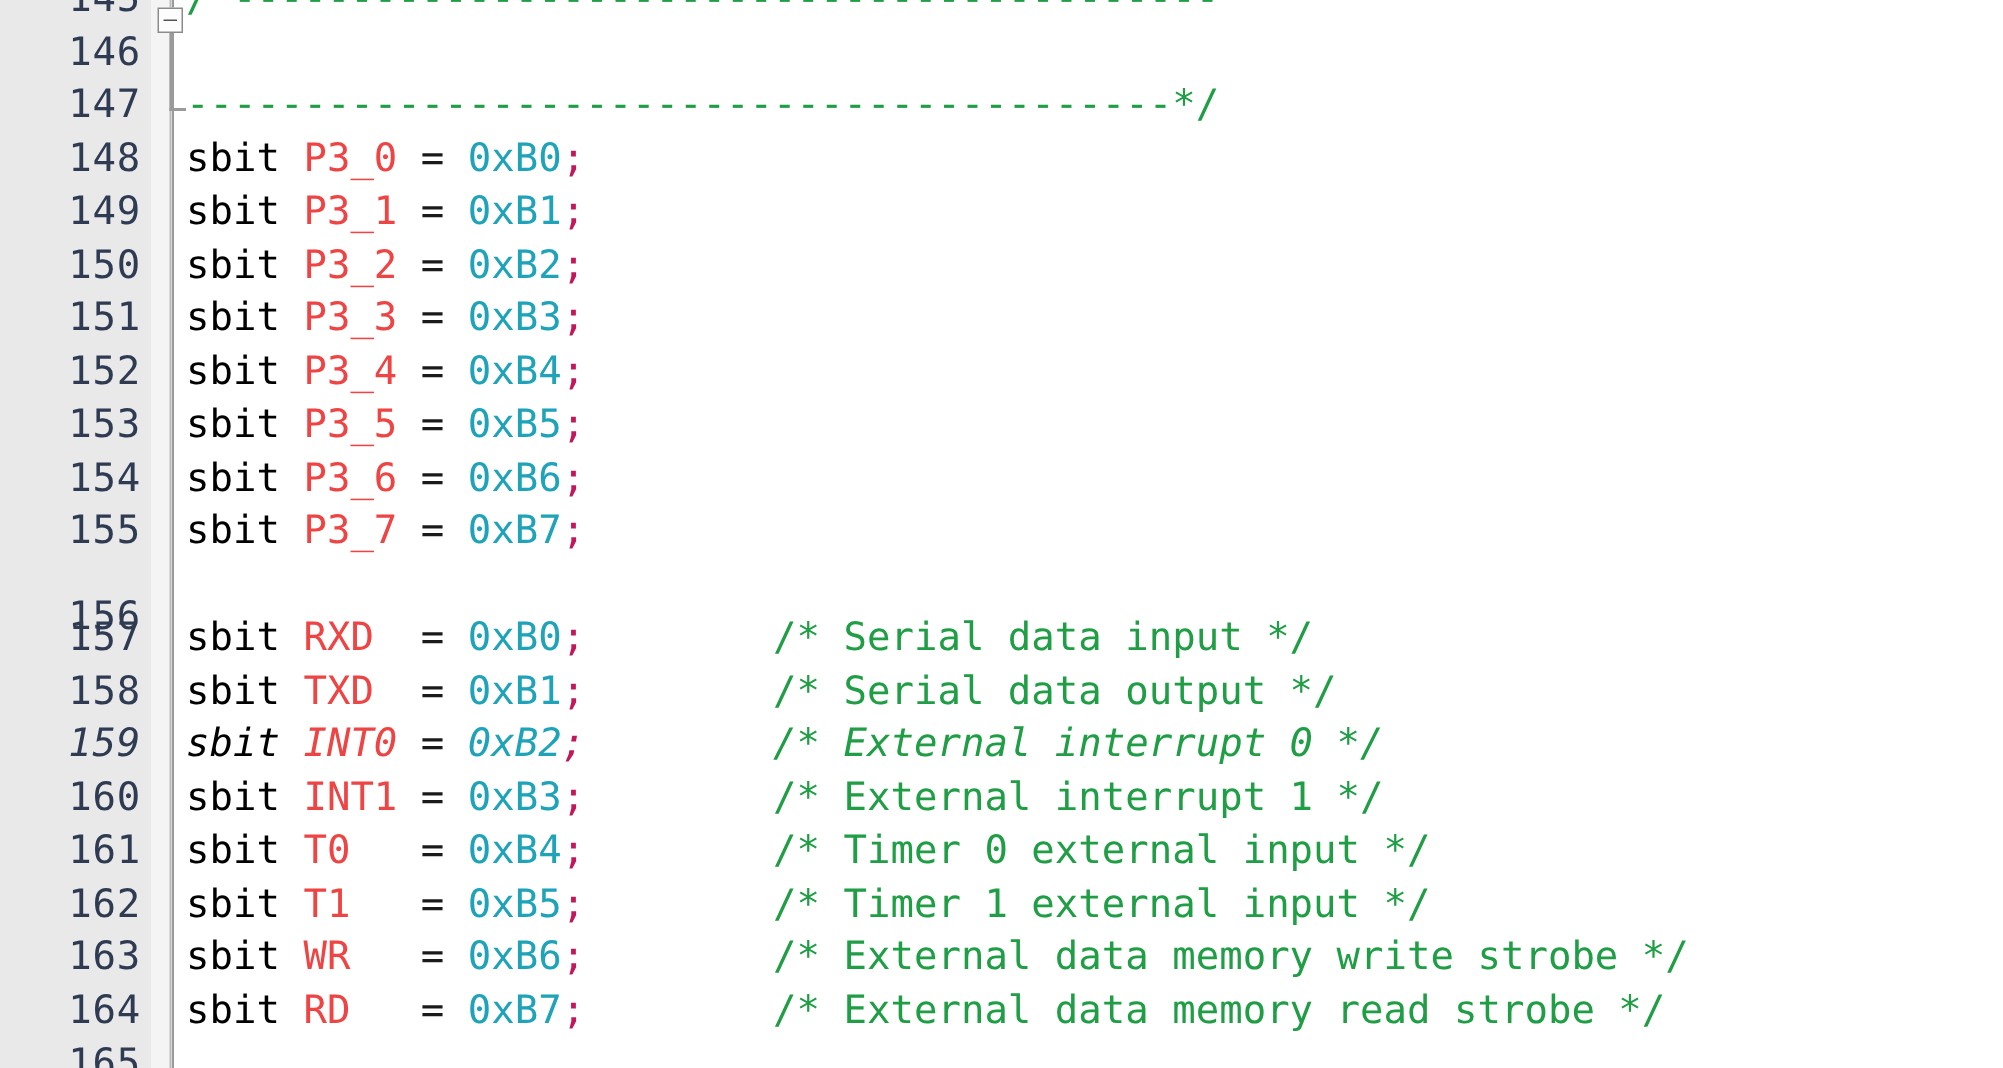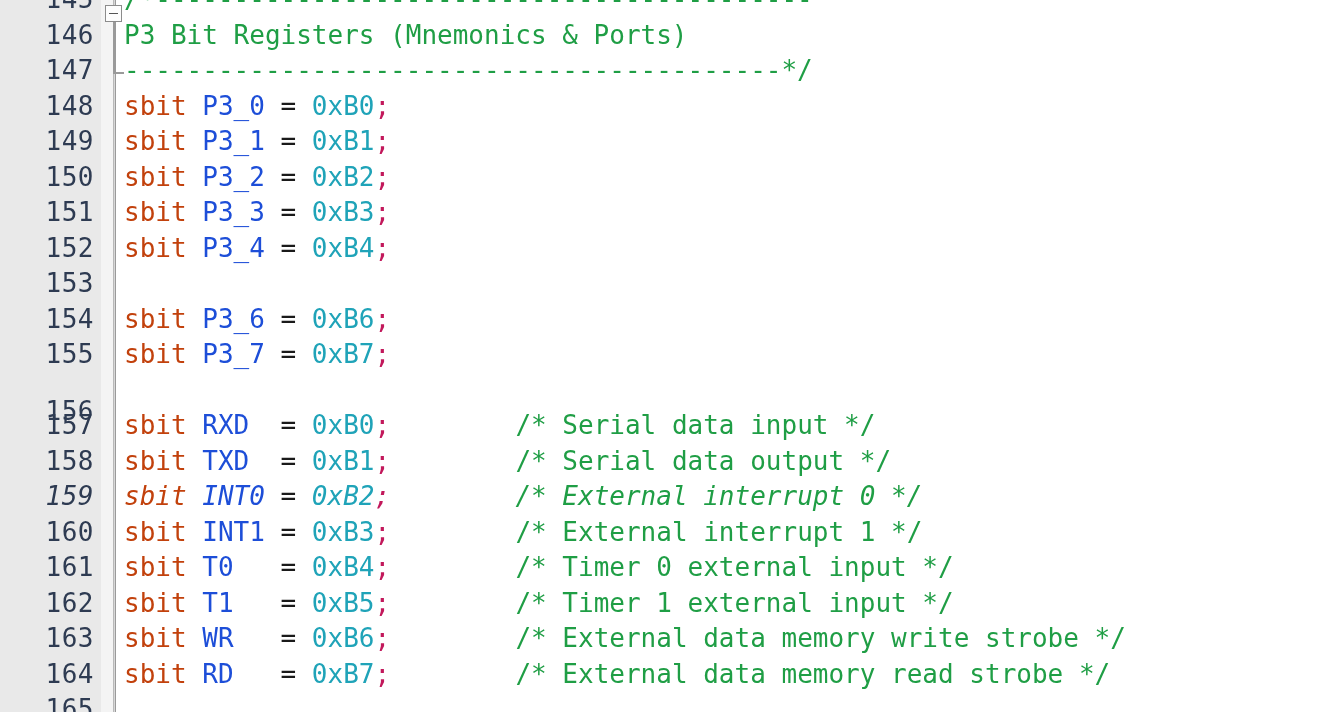--- a/index.html
+++ b/index.html
@@ -82,22 +82,22 @@
     position: absolute;
     left: 124px;
     top: 0;
     font-size: 26px;
     color: #1a1a1a;
     font-family: "DejaVu Sans Mono", "Liberation Mono", monospace;
     white-space: pre;
   }
 
   
-  .tok-kw      { color: #c2410c; }   
-  .tok-id      { color: #1d4ed8; }   
+  .tok-kw      { color: #000000; }   
+  .tok-id      { color: #ef4444; }   
   .tok-op      { color: #1a1a1a; }   
   .tok-num     { color: #1fa3b8; text-align: right; }   
   .tok-punc    { color: #c2185b; }   
   .tok-comment { color: #1f9e45; }   
 
   
   .fold-box {
     position: absolute;
     left: 105px;
     top: 5px;
@@ -144,28 +144,28 @@
   <div class="gutter-bg"></div>
   <div class="gutter-sep-strip"></div>
   <div class="margin-line"></div>
 
   <div class="fold-box"></div>
   <div class="fold-stem"></div>
   <div class="fold-foot"></div>
 
   <div class="rows" id="rows">
       <div class="row" style="top: -18px; position: absolute; left: 0px; width: 1335px;"><div class="lineno">145</div><div class="code"><span class="tok-comment">/*------------------------------------------</span></div></div>
-      <div class="row" style="top: 17.5px; position: absolute; left: 0px; width: 1313px;"><div class="lineno">146</div><div class="code"><span class="tok-comment">P3 Bit Registers (Mnemonics &amp; Ports)</span></div></div>
+      <div class="row" style="top: 17.5px; position: absolute; left: 0px; width: 1313px;"><div class="lineno">146</div></div>
       <div class="row" style="top: 53px; position: absolute; left: 0px; width: 1335px;"><div class="lineno">147</div><div class="code"><span class="tok-comment">------------------------------------------*/</span></div></div>
       <div class="row" style="top: 88.5px; position: absolute; left: 0px; width: 1335px;"><div class="lineno">148</div><div class="code"><span class="tok-kw">sbit</span><span class="tok-id"> P3_0 </span><span class="tok-op">= </span><span class="tok-num">0xB0</span><span class="tok-punc">;</span></div></div>
       <div class="row" style="top: 124px; position: absolute; left: 0px; width: 1335px;"><div class="lineno">149</div><div class="code"><span class="tok-kw">sbit</span><span class="tok-id"> P3_1 </span><span class="tok-op">= </span><span class="tok-num">0xB1</span><span class="tok-punc">;</span></div></div>
       <div class="row" style="top: 159.5px; position: absolute; left: 0px; width: 1335px;"><div class="lineno">150</div><div class="code"><span class="tok-kw">sbit</span><span class="tok-id"> P3_2 </span><span class="tok-op">= </span><span class="tok-num">0xB2</span><span class="tok-punc">;</span></div></div>
       <div class="row" style="top: 195px; position: absolute; left: 0px; width: 1335px;"><div class="lineno">151</div><div class="code"><span class="tok-kw">sbit</span><span class="tok-id"> P3_3 </span><span class="tok-op">= </span><span class="tok-num">0xB3</span><span class="tok-punc">;</span></div></div>
       <div class="row" style="top: 230.5px; position: absolute; left: 0px; width: 1171px; padding-left: 32px;"><div class="lineno">152</div><div class="code"><span class="tok-kw">sbit</span><span class="tok-id"> P3_4 </span><span class="tok-op">= </span><span class="tok-num">0xB4</span><span class="tok-punc">;</span></div></div>
-      <div class="row" style="top: 266px; position: absolute; left: 0px; width: 1335px;"><div class="lineno">153</div></div>
+      <div class="row" style="top: 266px; position: absolute; left: 0px; width: 1335px;"><div class="lineno">153</div><div class="code"><span class="tok-kw">sbit</span><span class="tok-id"> P3_5 </span><span class="tok-op">= </span><span class="tok-num">0xB5</span><span class="tok-punc">;</span></div></div>
       <div class="row" style="top: 301.5px; position: absolute; left: 0px; width: 1107px;"><div class="lineno">154</div><div class="code"><span class="tok-kw">sbit</span><span class="tok-id"> P3_6 </span><span class="tok-op">= </span><span class="tok-num">0xB6</span><span class="tok-punc">;</span></div></div>
       <div class="row" style="top: 337px; position: absolute; left: 0px; width: 1335px;"><div class="lineno">155</div><div class="code"><span class="tok-kw">sbit</span><span class="tok-id"> P3_7 </span><span class="tok-op">= </span><span class="tok-num">0xB7</span><span class="tok-punc">;</span></div></div>
       <div class="row" style="top: 394px; position: absolute; left: 0px; width: 1130px;"><div class="lineno">156</div><div class="code"></div></div>
       <div class="row" style="top: 408px; position: absolute; left: 0px; width: 1335px;"><div class="lineno">157</div><div class="code"><span class="tok-kw">sbit</span><span class="tok-id"> RXD  </span><span class="tok-op">= </span><span class="tok-num">0xB0</span><span class="tok-punc">;</span><span class="">        </span><span class="tok-comment">/* Serial data input */</span></div></div>
       <div class="row" style="top: 443.5px; position: absolute; left: 0px; width: 1335px;"><div class="lineno">158</div><div class="code"><span class="tok-kw">sbit</span><span class="tok-id"> TXD  </span><span class="tok-op">= </span><span class="tok-num">0xB1</span><span class="tok-punc">;</span><span class="">        </span><span class="tok-comment">/* Serial data output */</span></div></div>
       <div class="row" style="top: 479px; position: absolute; left: 0px; width: 1335px; font-style: italic;"><div class="lineno">159</div><div class="code"><span class="tok-kw">sbit</span><span class="tok-id"> INT0 </span><span class="tok-op">= </span><span class="tok-num">0xB2</span><span class="tok-punc">;</span><span class="">        </span><span class="tok-comment">/* External interrupt 0 */</span></div></div>
       <div class="row" style="top: 514.5px; position: absolute; left: 0px; width: 1335px;"><div class="lineno">160</div><div class="code"><span class="tok-kw">sbit</span><span class="tok-id"> INT1 </span><span class="tok-op">= </span><span class="tok-num">0xB3</span><span class="tok-punc">;</span><span class="">        </span><span class="tok-comment">/* External interrupt 1 */</span></div></div>
       <div class="row" style="top: 550px; position: absolute; left: 0px; width: 1335px;"><div class="lineno">161</div><div class="code"><span class="tok-kw">sbit</span><span class="tok-id"> T0   </span><span class="tok-op">= </span><span class="tok-num">0xB4</span><span class="tok-punc">;</span><span class="">        </span><span class="tok-comment">/* Timer 0 external input */</span></div></div>
       <div class="row" style="top: 585.5px; position: absolute; left: 0px; width: 1335px;"><div class="lineno">162</div><div class="code"><span class="tok-kw">sbit</span><span class="tok-id"> T1   </span><span class="tok-op">= </span><span class="tok-num">0xB5</span><span class="tok-punc">;</span><span class="">        </span><span class="tok-comment">/* Timer 1 external input */</span></div></div>
       <div class="row" style="top: 621px; position: absolute; left: 0px; width: 1335px;"><div class="lineno">163</div><div class="code"><span class="tok-kw">sbit</span><span class="tok-id"> WR   </span><span class="tok-op">= </span><span class="tok-num">0xB6</span><span class="tok-punc">;</span><span class="">        </span><span class="tok-comment">/* External data memory write strobe */</span></div></div>

